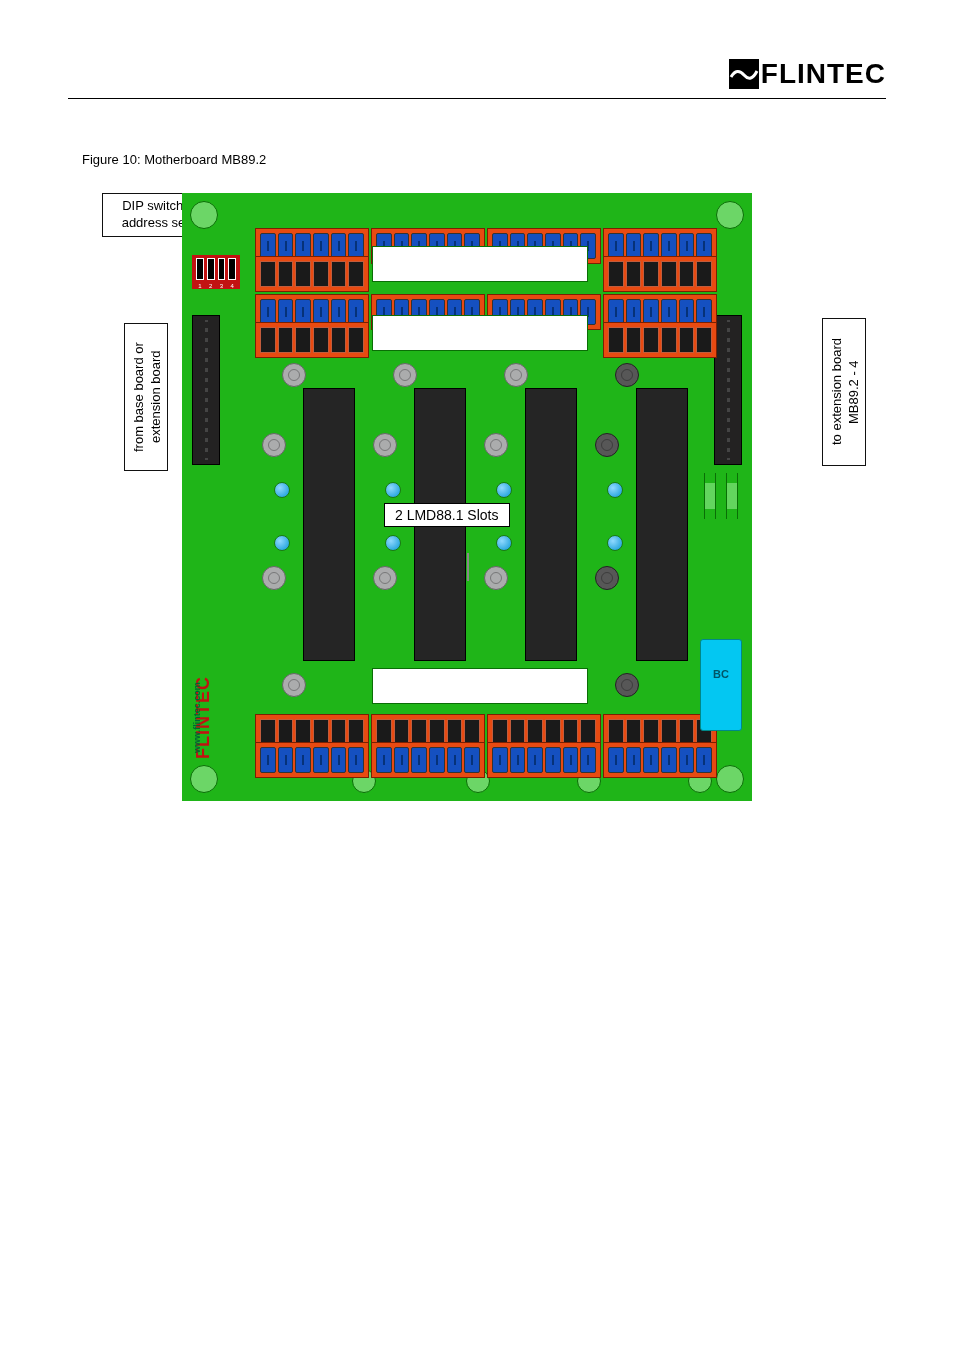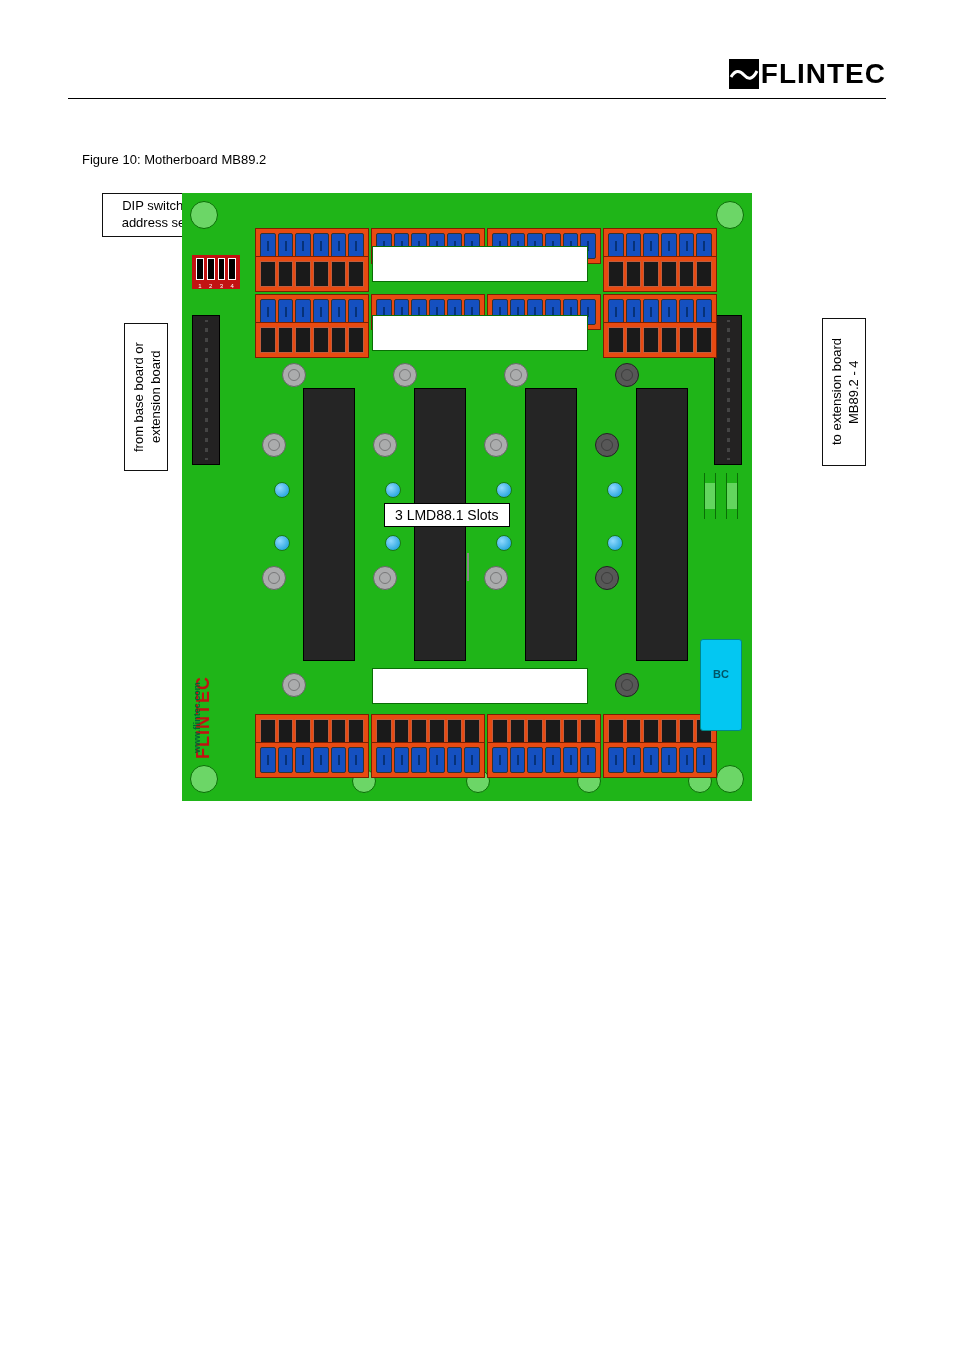--- a/index.html
+++ b/index.html
@@ -617,14 +617,14 @@
 
     <div class="bc-cap">
       <div class="bc-label">BC</div>
     </div>
     <div class="bc-lead" style="right:30px; top:360px;"></div>
 
     <div class="board-logo">FLINTEC</div>
     <div class="url-text">www.flintec.com</div>
   </div>
 
-  <div class="callout-slots">3 LMD88.1 Slots</div>
+  <div class="callout-slots">2 LMD88.1 Slots</div>
 </div>
 
 </body></html>

